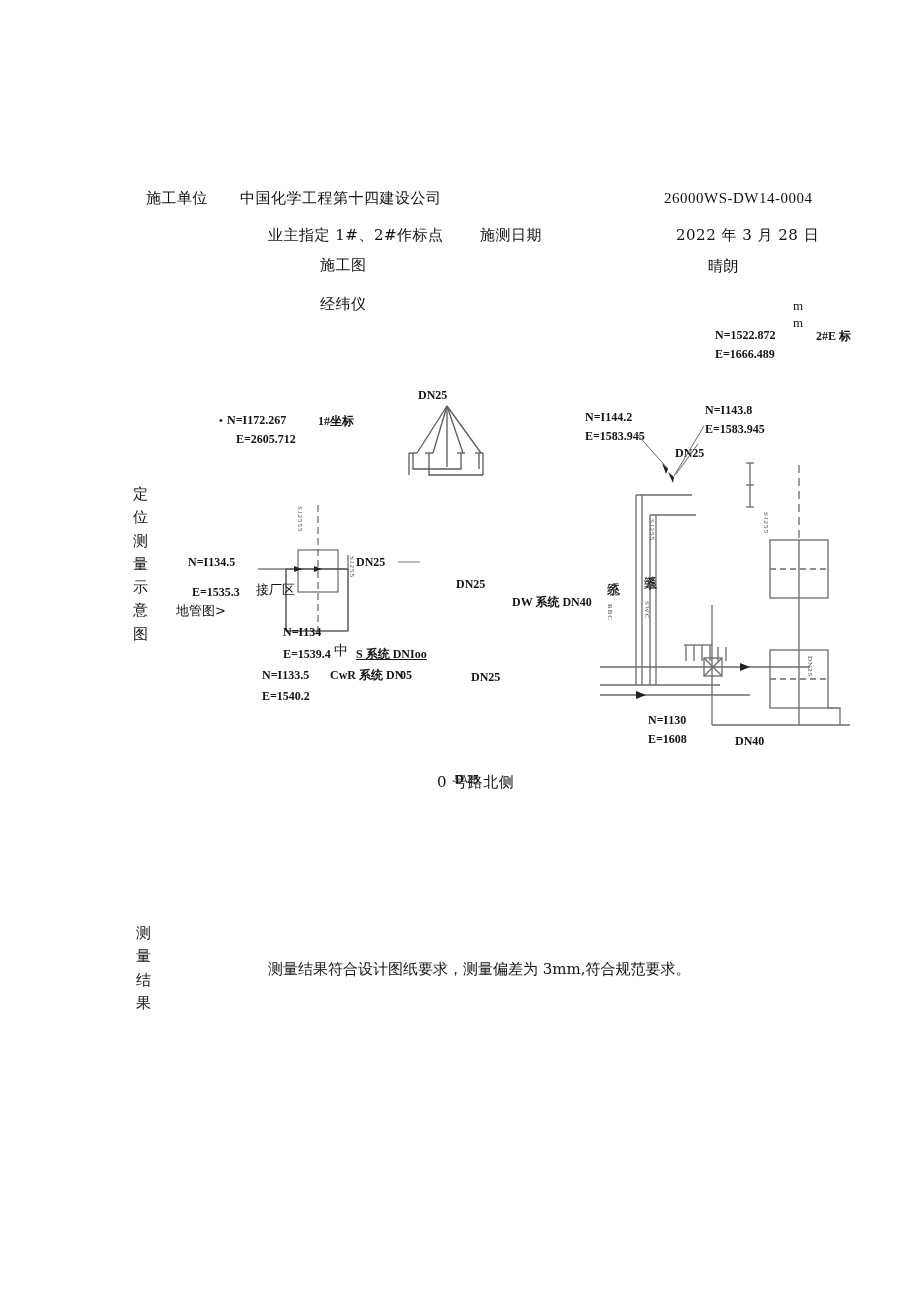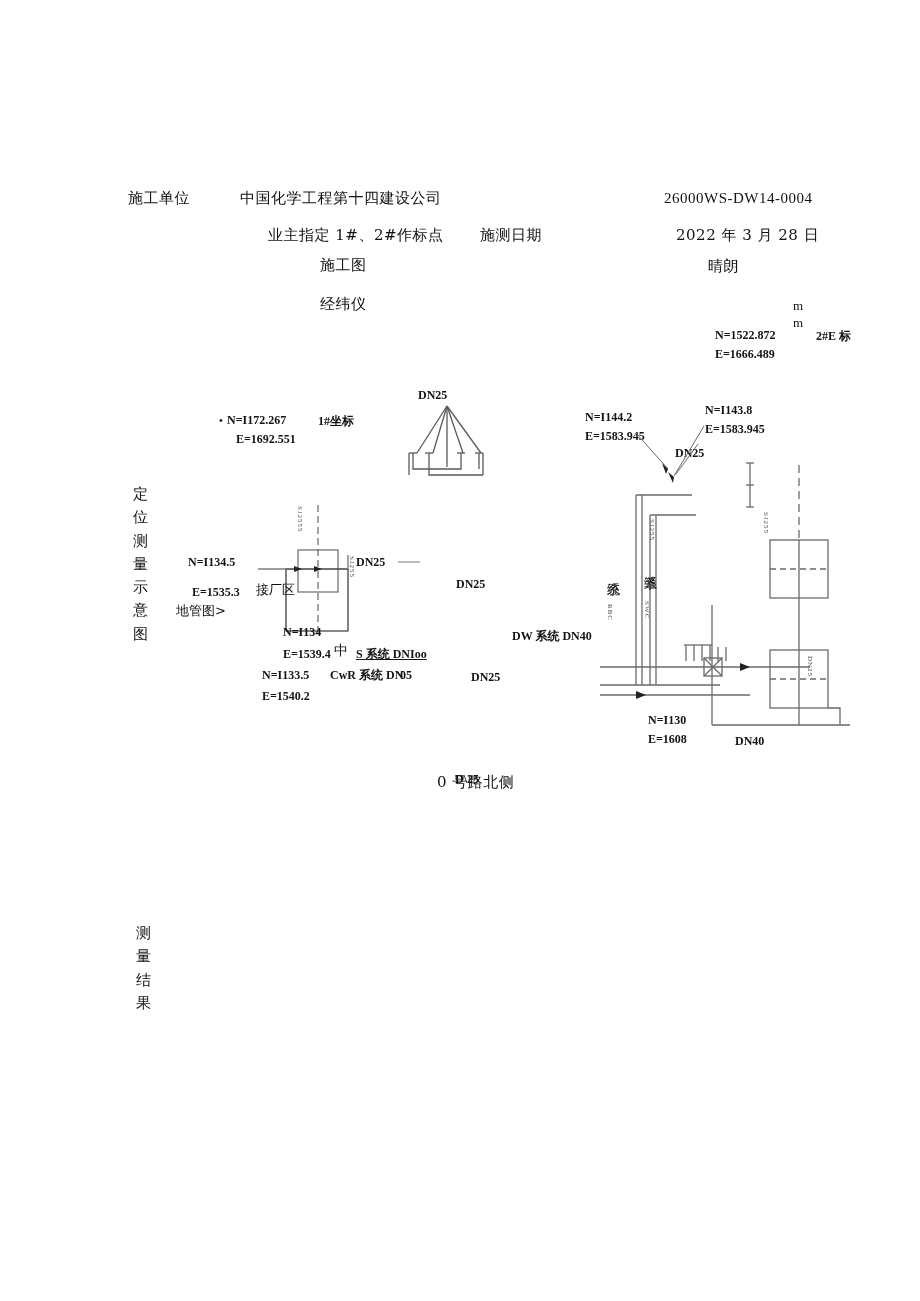--- a/index.html
+++ b/index.html
@@ -78,21 +78,21 @@
     font-family: "DejaVu Serif", "Liberation Serif", serif;
     color: #111;
     white-space: nowrap;
   }
 </style>
 </head>
 <body>
 
 <div class="page">
 
-  <div class="t hdr cjk" style="left:128px; top:190px;">施工单位</div>
+  <div class="t hdr cjk" style="left:146px; top:190px;">施工单位</div>
 
   <div class="t hdr cjk" style="left:240px; top:190px;">中国化学工程第十四建设公司</div>
 
   <div class="t hdr" style="left:664px; top:190px;">26000WS-DW14-0004</div>
 
   <div class="t hdr cjk" style="left:268px; top:227px;">业主指定 1#、2#作标点</div>
 
   <div class="t hdr cjk" style="left:320px; top:257px;text-align:center;">施工图</div>
 
   <div class="t hdr cjk" style="left:480px; top:227px;">施测日期</div>
@@ -115,21 +115,21 @@
 
   <div class="t" style="left:793px; top:299px; font-size:13px;">m</div>
   <div class="t" style="left:793px; top:316px; font-size:13px;">m</div>
 
   <div class="t coord" style="left:715px; top:329px;">N=1522.872</div>
   <div class="t coord" style="left:715px; top:348px;">E=1666.489</div>
   <div class="t coord cjk" style="left:816px; top:330px;">2#E 标</div>
 
   <div class="t coord bullet" style="left:219px; top:414px;">•</div>
   <div class="t coord" style="left:227px; top:414px;">N=I172.267</div>
-  <div class="t coord" style="left:236px; top:433px;">E=1692.551</div>
+  <div class="t coord" style="left:236px; top:433px;">E=2605.712</div>
   <div class="t coord cjk" style="left:318px; top:415px;">1#坐标</div>
 
   <div class="t dn" style="left:418px; top:389px;">DN25</div>
   <svg class="abs" style="left:405px; top:403px;" width="95" height="75" viewBox="0 0 95 75">
     <g stroke="#5a5a5a" fill="none" stroke-width="1.3">
       <line x1="42" y1="3" x2="42" y2="64"></line>
       <line x1="42" y1="3" x2="12" y2="50"></line>
       <line x1="42" y1="3" x2="28" y2="50"></line>
       <line x1="42" y1="3" x2="58" y2="50"></line>
       <line x1="42" y1="3" x2="76" y2="50"></line>
@@ -195,21 +195,21 @@
   <div class="t dn cjk" style="left:330px; top:669px;">CwR 系统 DN</div>
   <div class="t dn" style="left:400px; top:669px;">05</div>
   <div class="t coord" style="left:262px; top:690px;">E=1540.2</div>
 
   <div class="t dn" style="left:356px; top:556px;">DN25</div>
   <svg class="abs" style="left:398px; top:556px;" width="26" height="12" viewBox="0 0 26 12">
     <line x1="0" y1="6" x2="22" y2="6" stroke="#777" stroke-width="1"></line>
   </svg>
 
   <div class="t dn" style="left:456px; top:578px;">DN25</div>
-  <div class="t dn cjk" style="left:512px; top:630px;">DW 系统 DN40</div>
+  <div class="t dn cjk" style="left:512px; top:596px;">DW 系统 DN40</div>
   <div class="t dn" style="left:471px; top:671px;">DN25</div>
   <div class="t dn" style="left:455px; top:773px;">D\25</div>
 
   <svg class="abs" style="left:600px; top:455px;" width="250" height="300" viewBox="0 0 250 300">
     <g stroke="#6a6a6a" fill="none" stroke-width="1.3">
 
       <path d="M36 40 L36 230"></path>
       <path d="M42 40 L42 230"></path>
       <path d="M36 40 L92 40"></path>
       <path d="M50 60 L50 230"></path>
@@ -266,14 +266,15 @@
 
   <div class="t hdr cjk" style="left:437px; top:774px;">0 号路北侧</div>
 
   <div class="vert-col" style="left:136px; top:922px;">
     <span>测</span>
     <span>量</span>
     <span>结</span>
     <span>果</span>
   </div>
 
+  <div class="result-body" style="left:268px; top:960px;">测量结果符合设计图纸要求，测量偏差为 3mm,符合规范要求。</div>
 
 </div>
 
 </body></html>

